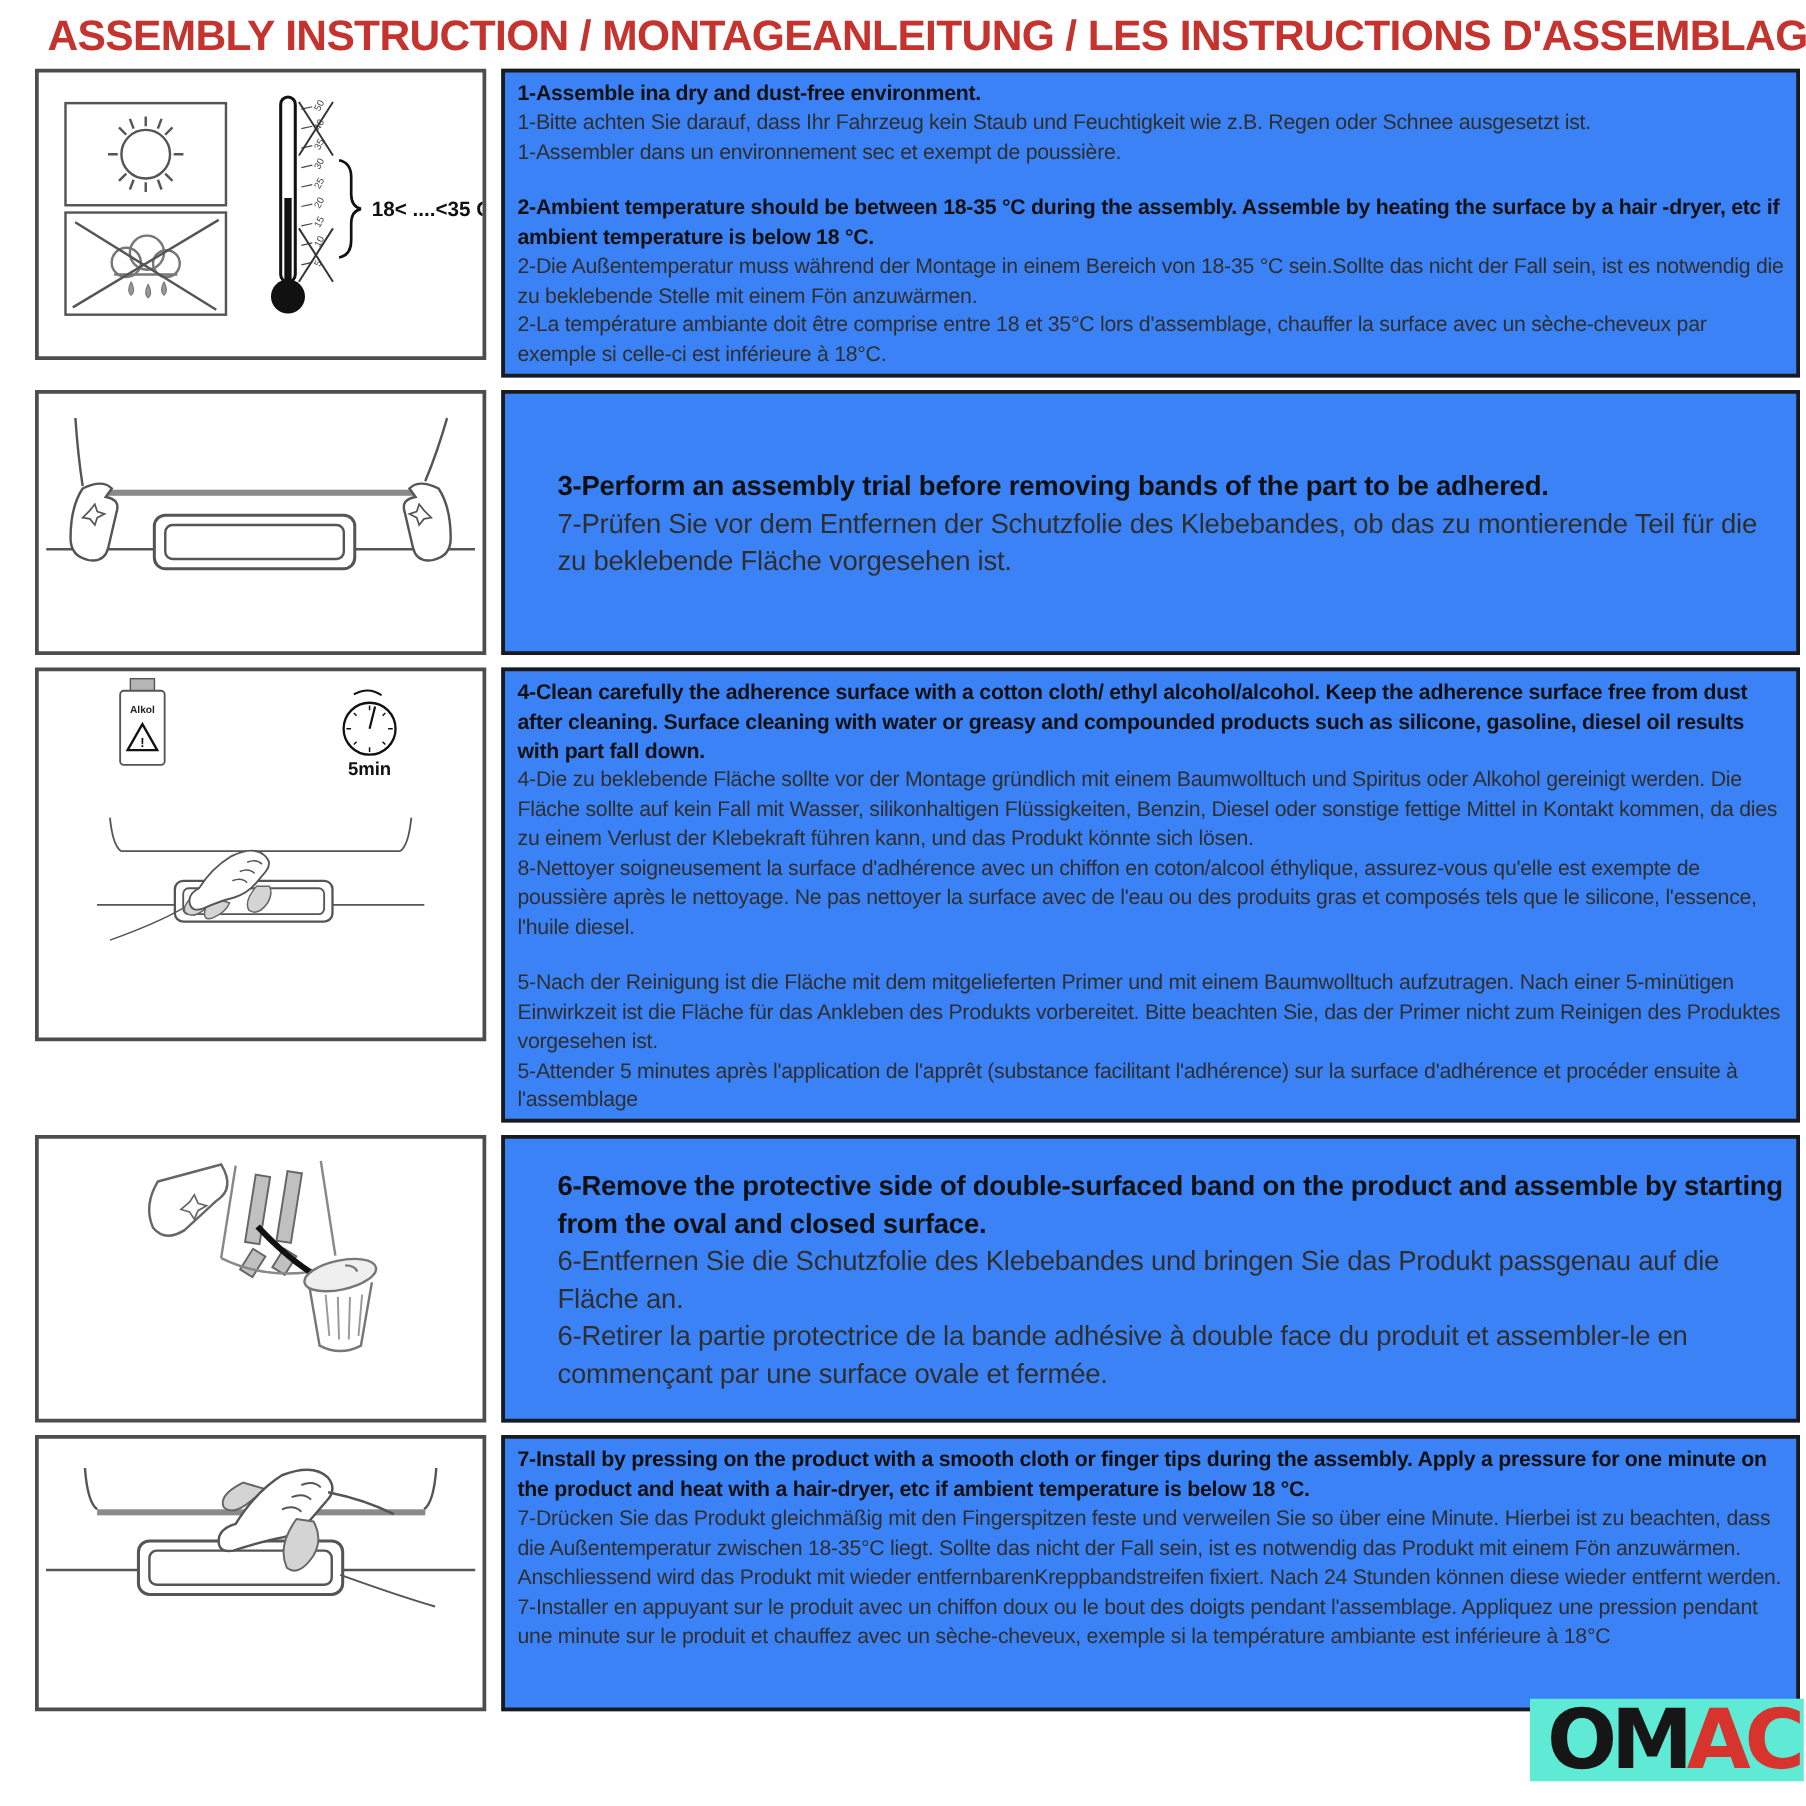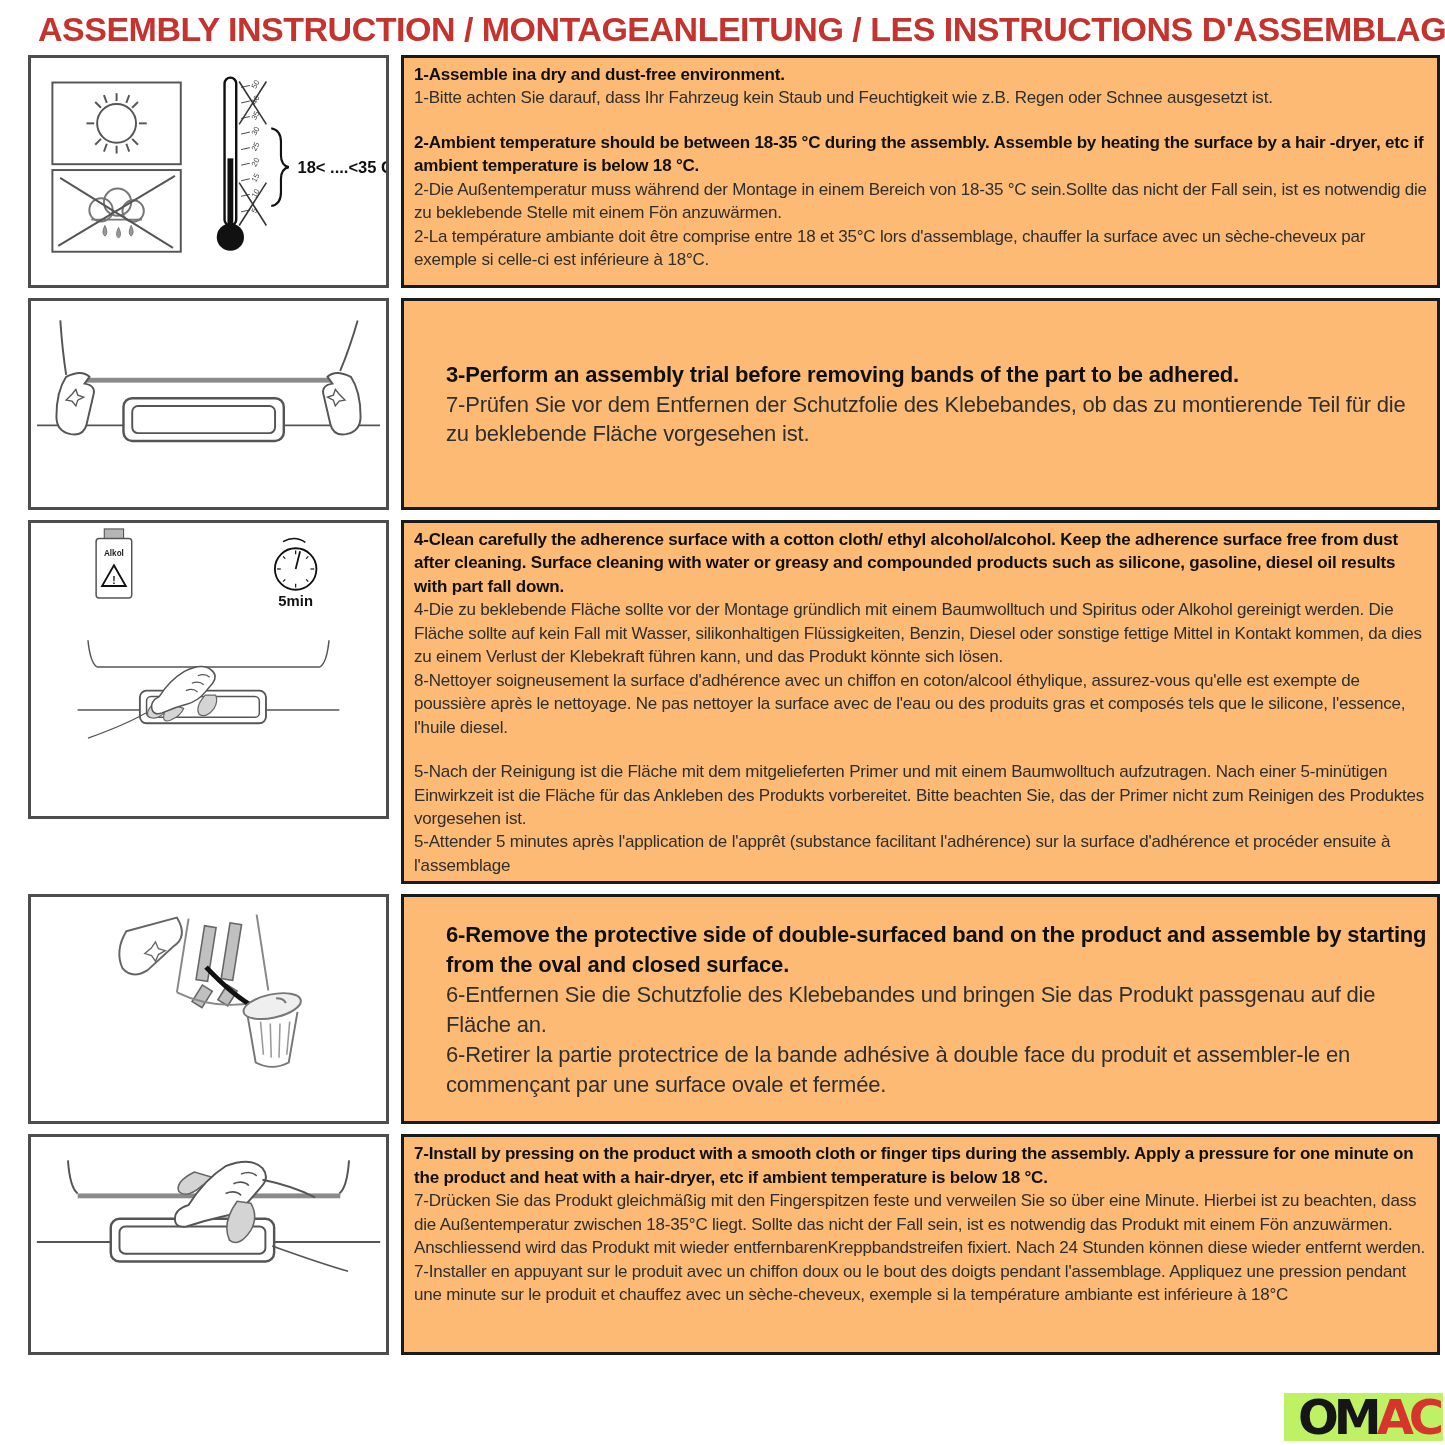--- a/index.html
+++ b/index.html
@@ -12,34 +12,34 @@
     font-size:34px;font-weight:700;letter-spacing:-0.5px;
     color:#C5332F;white-space:nowrap;
   }
   .rows{padding-left:28px;padding-right:5px;}
   .row{display:flex;gap:12px;margin-bottom:10px;}
   .illus-box{
     width:361px;flex:0 0 361px;border:3px solid #4d4d4d;background:#fff;box-sizing:border-box;
   }
   .illus-box svg{display:block;width:100%;height:100%;}
   .text-box{
-    flex:1;border:3px solid #1a1a1a;background:#fdba74;box-sizing:border-box;
+    flex:1;border:3px solid #1a1a1a;background:#3b82f6;box-sizing:border-box;
     padding:5px 10px 4px 10px;
   }
   .text-box.center{display:flex;flex-direction:column;justify-content:center;}
   .small-text .para{font-size:17px;line-height:1.38;letter-spacing:-0.2px;}
   .large-text .para{font-size:22px;line-height:1.36;letter-spacing:-0.2px;margin-left:32px;}
   .para{margin:0;color:#2e2e2e;}
   .para.bold{font-weight:700;color:#101010;}
   .para.gap{height:21px;}
   .logo{
-    position:absolute;right:2px;bottom:4px;background:#bef264;
+    position:absolute;right:2px;bottom:20px;background:#5eead4;
     padding:0 4px 0 14px;
     font-family:"DejaVu Sans","Liberation Sans",sans-serif;
-    font-weight:700;font-size:48px;line-height:1.0;letter-spacing:-5px;
+    font-weight:700;font-size:66px;line-height:1.0;letter-spacing:-5px;
   }
   .logo .lg-black{color:#161616;}
   .logo .lg-red{color:#D6342C;}
   .thermo-num{font-size:8px;fill:#444;}
   .svg-label{font-weight:700;fill:#111;}
 </style>
 </head>
 <body>
 
 <h1 class="title">ASSEMBLY INSTRUCTION / MONTAGEANLEITUNG / LES INSTRUCTIONS D'ASSEMBLAGE</h1>
@@ -119,20 +119,21 @@
               <line x1="242" y1="128" x2="214" y2="172"></line>
           </g>
           <path d="M247 72 q10 2 10 14 l0 14 q0 10 8 12 q-8 2 -8 12 l0 14 q0 12 -10 14" fill="none" stroke="#111" stroke-width="2.2"></path>
           <text class="svg-label" x="274" y="118" font-size="17">18&lt; ....&lt;35 C</text>
         </g>
       </svg>
     </div>
     <div class="text-box small-text">
         <p class="para bold">1-Assemble ina dry and dust-free environment.</p>
         <p class="para regular">1-Bitte achten Sie darauf, dass Ihr Fahrzeug kein Staub und Feuchtigkeit wie z.B. Regen oder Schnee ausgesetzt ist.</p>
+        <p class="para regular">1-Assembler dans un environnement sec et exempt de poussière.</p>
         <p class="para gap"></p>
         <p class="para bold">2-Ambient temperature should be between 18-35 °C  during the assembly. Assemble by heating the surface by a hair -dryer, etc if ambient temperature is below 18 °C.</p>
         <p class="para regular">2-Die Außentemperatur muss während der Montage in einem Bereich von 18-35 °C  sein.Sollte das nicht der Fall sein, ist es notwendig die zu beklebende Stelle mit einem Fön anzuwärmen.</p>
         <p class="para regular">2-La température ambiante doit être comprise entre 18 et 35°C lors d'assemblage, chauffer la surface avec un sèche-cheveux par exemple si celle-ci est inférieure à 18°C.</p>
       </div>
   </div>
 
   <div class="row">
     <div class="illus-box" style="height:212px;">
       <svg viewBox="0 0 365 212">

